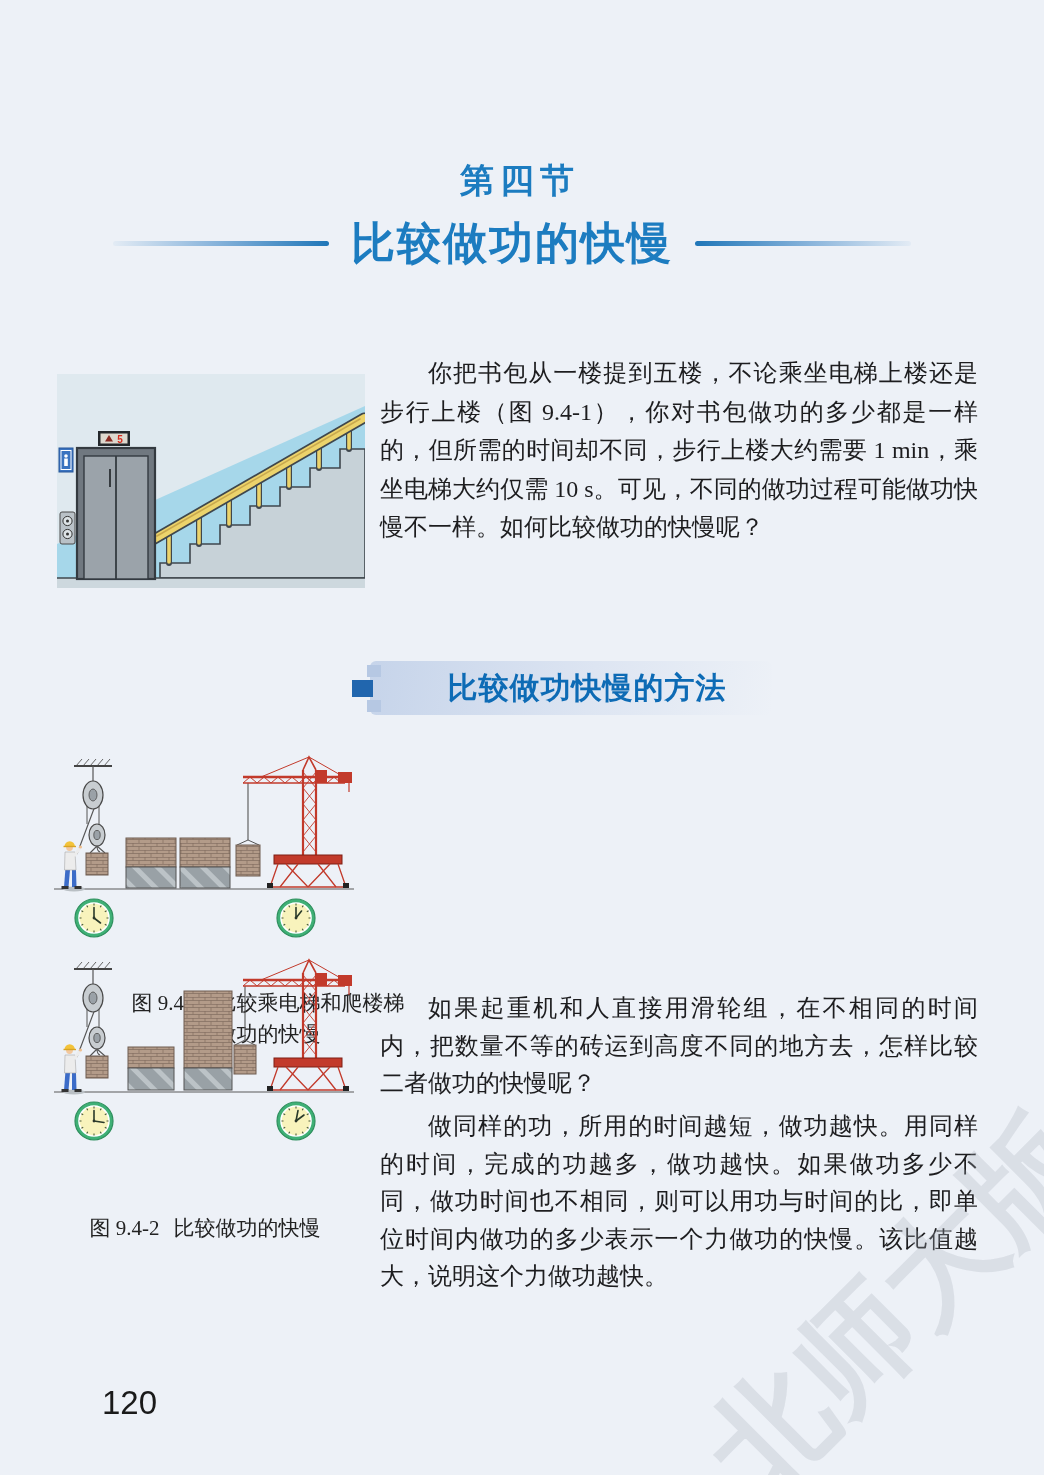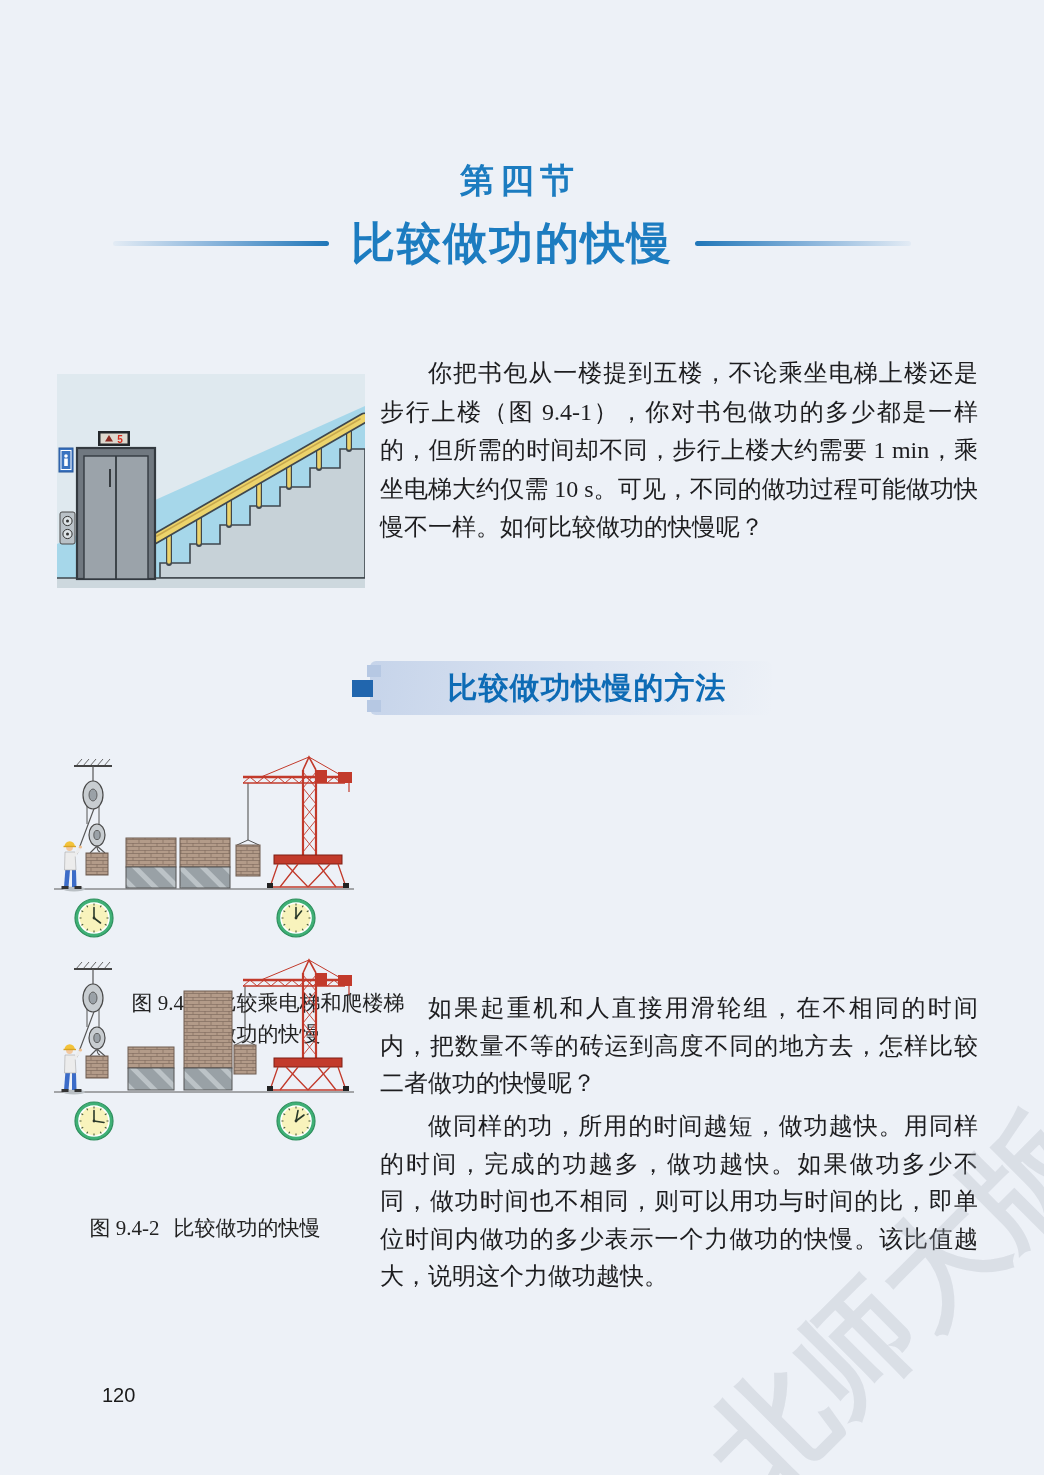--- a/index.html
+++ b/index.html
@@ -75,21 +75,21 @@
   .heading-deco{position:absolute;left:352px;top:665px;width:38px;height:46px;}
   .heading-deco span{position:absolute;display:block;}
   .deco-sq-top{left:15px;top:0;width:14px;height:12px;background:#b6c8e3;}
   .deco-sq-mid{left:0;top:15px;width:21px;height:17px;background:#2166ae;}
   .deco-sq-bot{left:15px;top:35px;width:14px;height:12px;background:#b6c8e3;}
 
   
   .page-number{
     position:absolute;left:102px;top:1384px;
     font-family:"Liberation Sans","DejaVu Sans",sans-serif;
-    font-size:20px;color:#1a1a1a;
+    font-size:33px;color:#1a1a1a;
   }
   .watermark{
     position:absolute;left:630px;top:1235px;width:540px;height:140px;
     text-align:center;line-height:140px;
     transform:rotate(-45deg);
     font-size:118px;font-weight:bold;
     color:rgba(168,175,188,0.28);
     letter-spacing:2px;
     pointer-events:none;
   }

